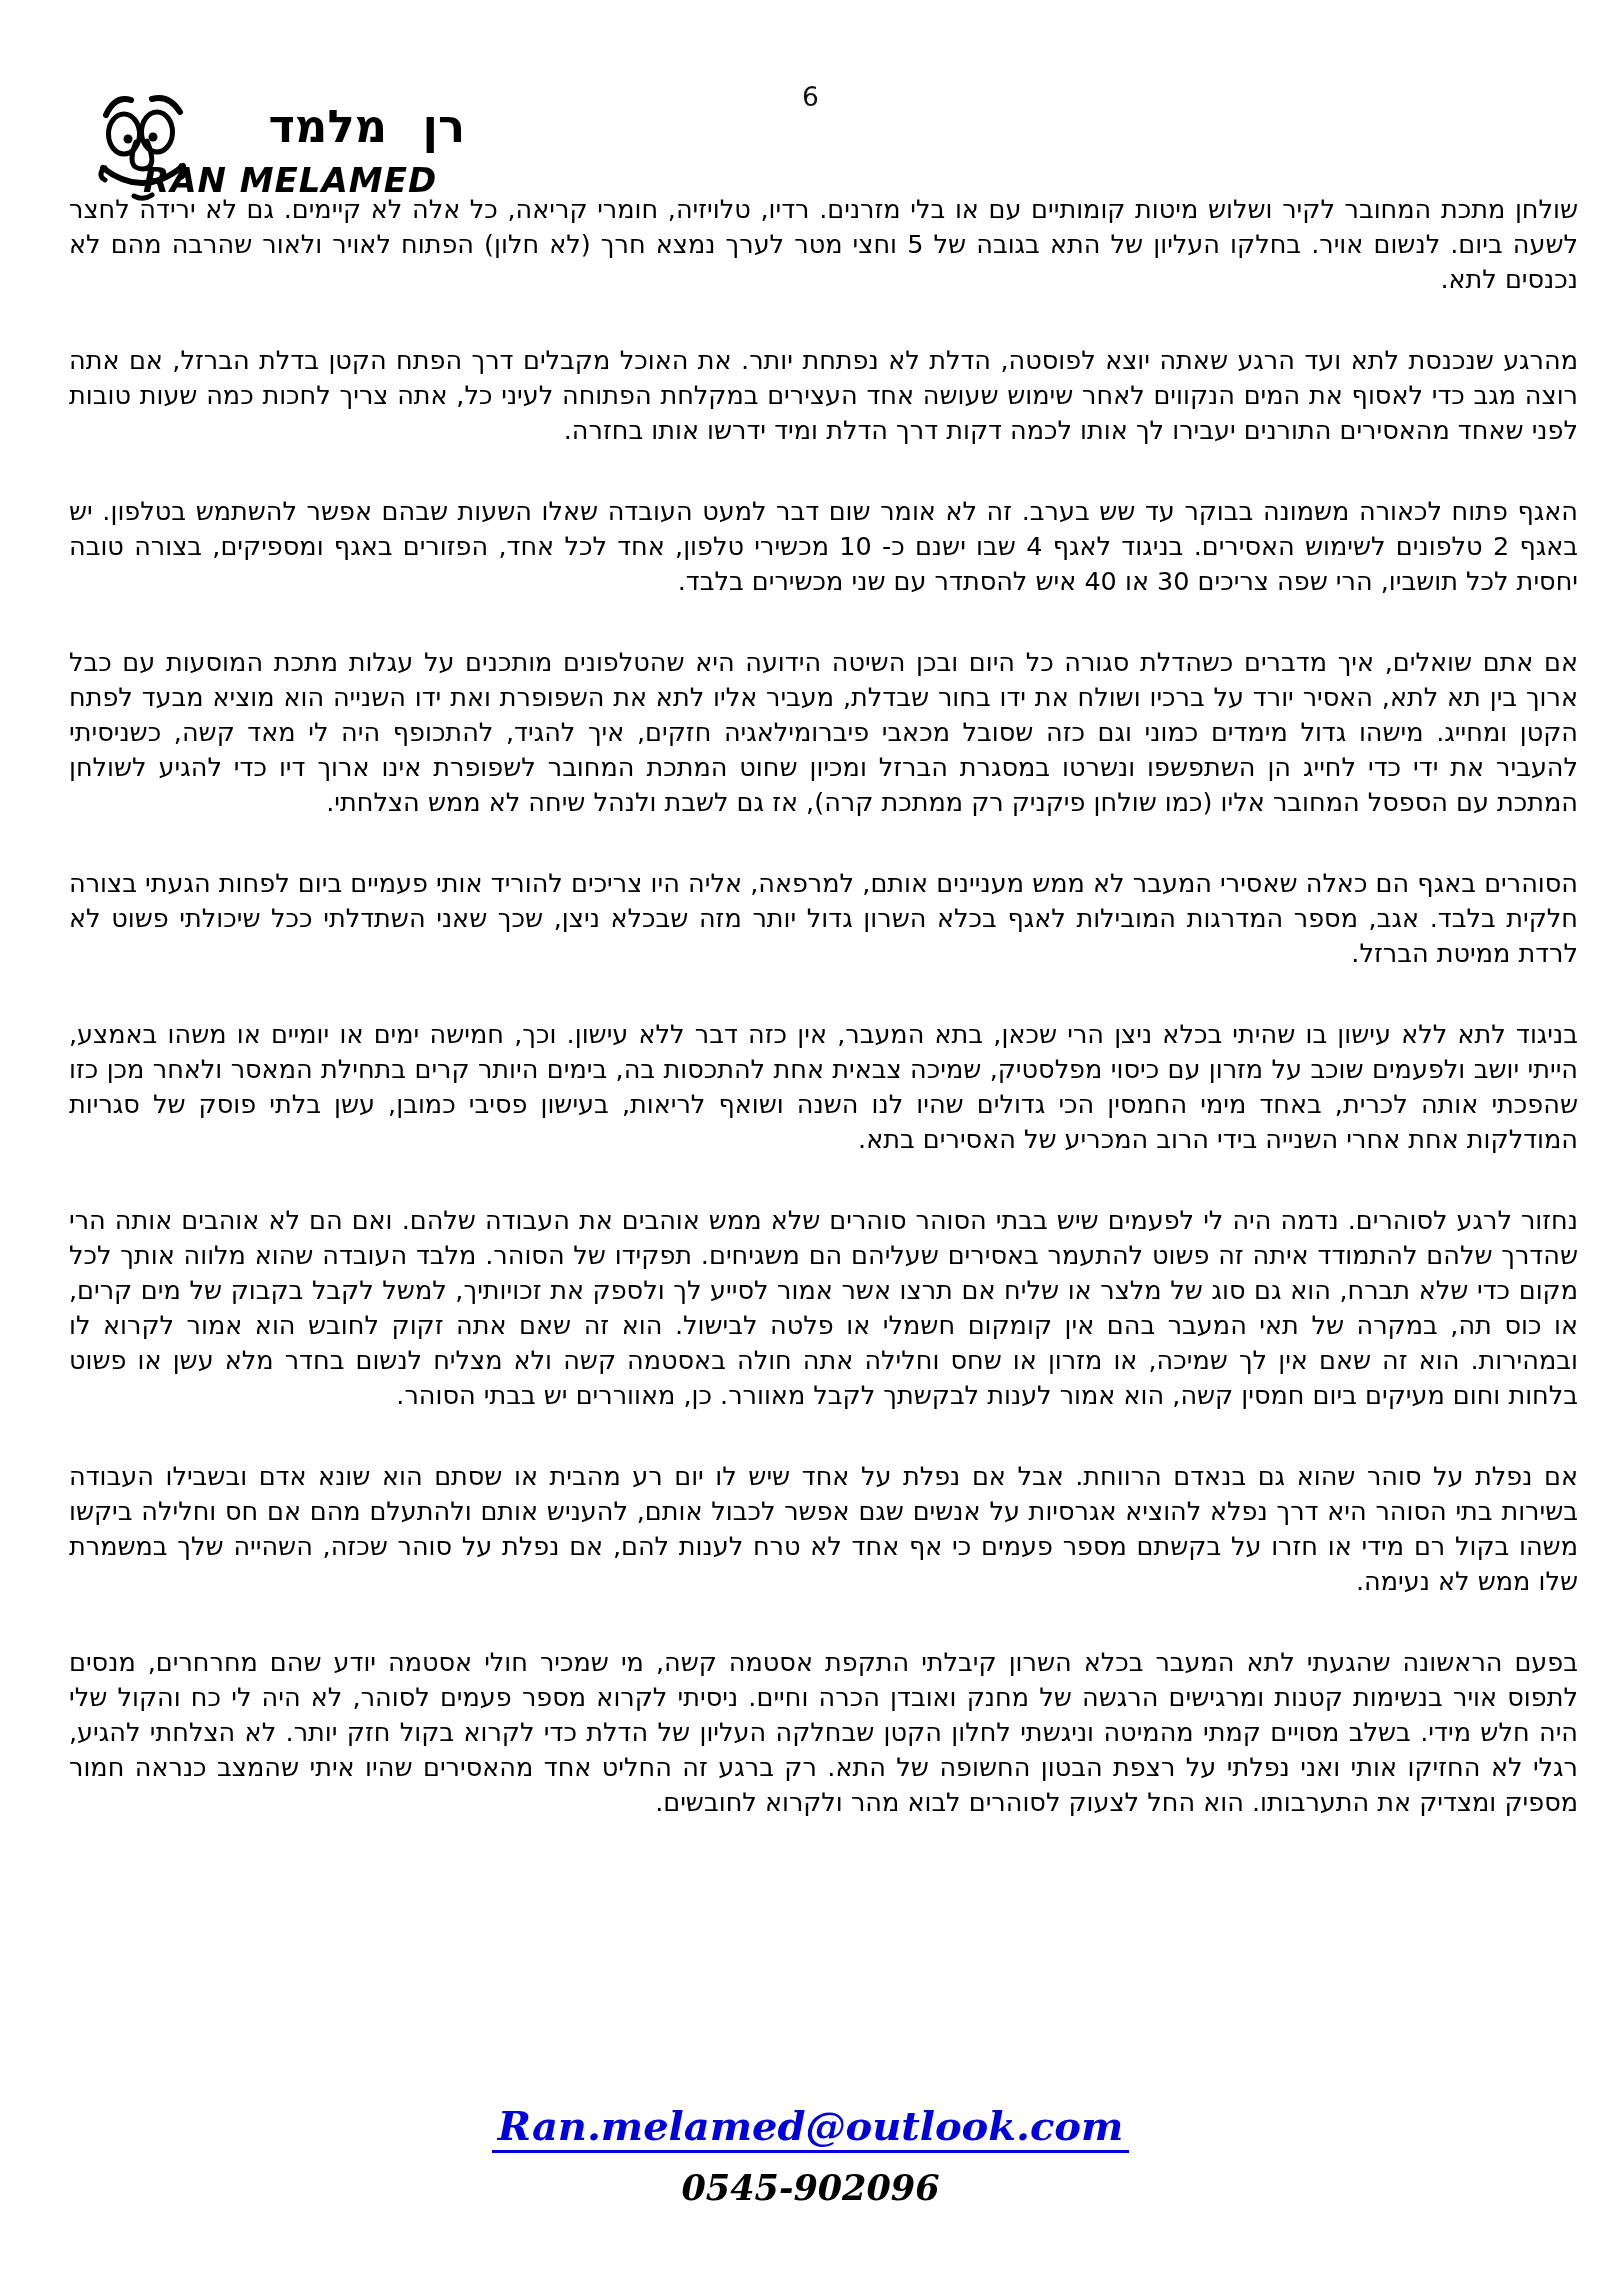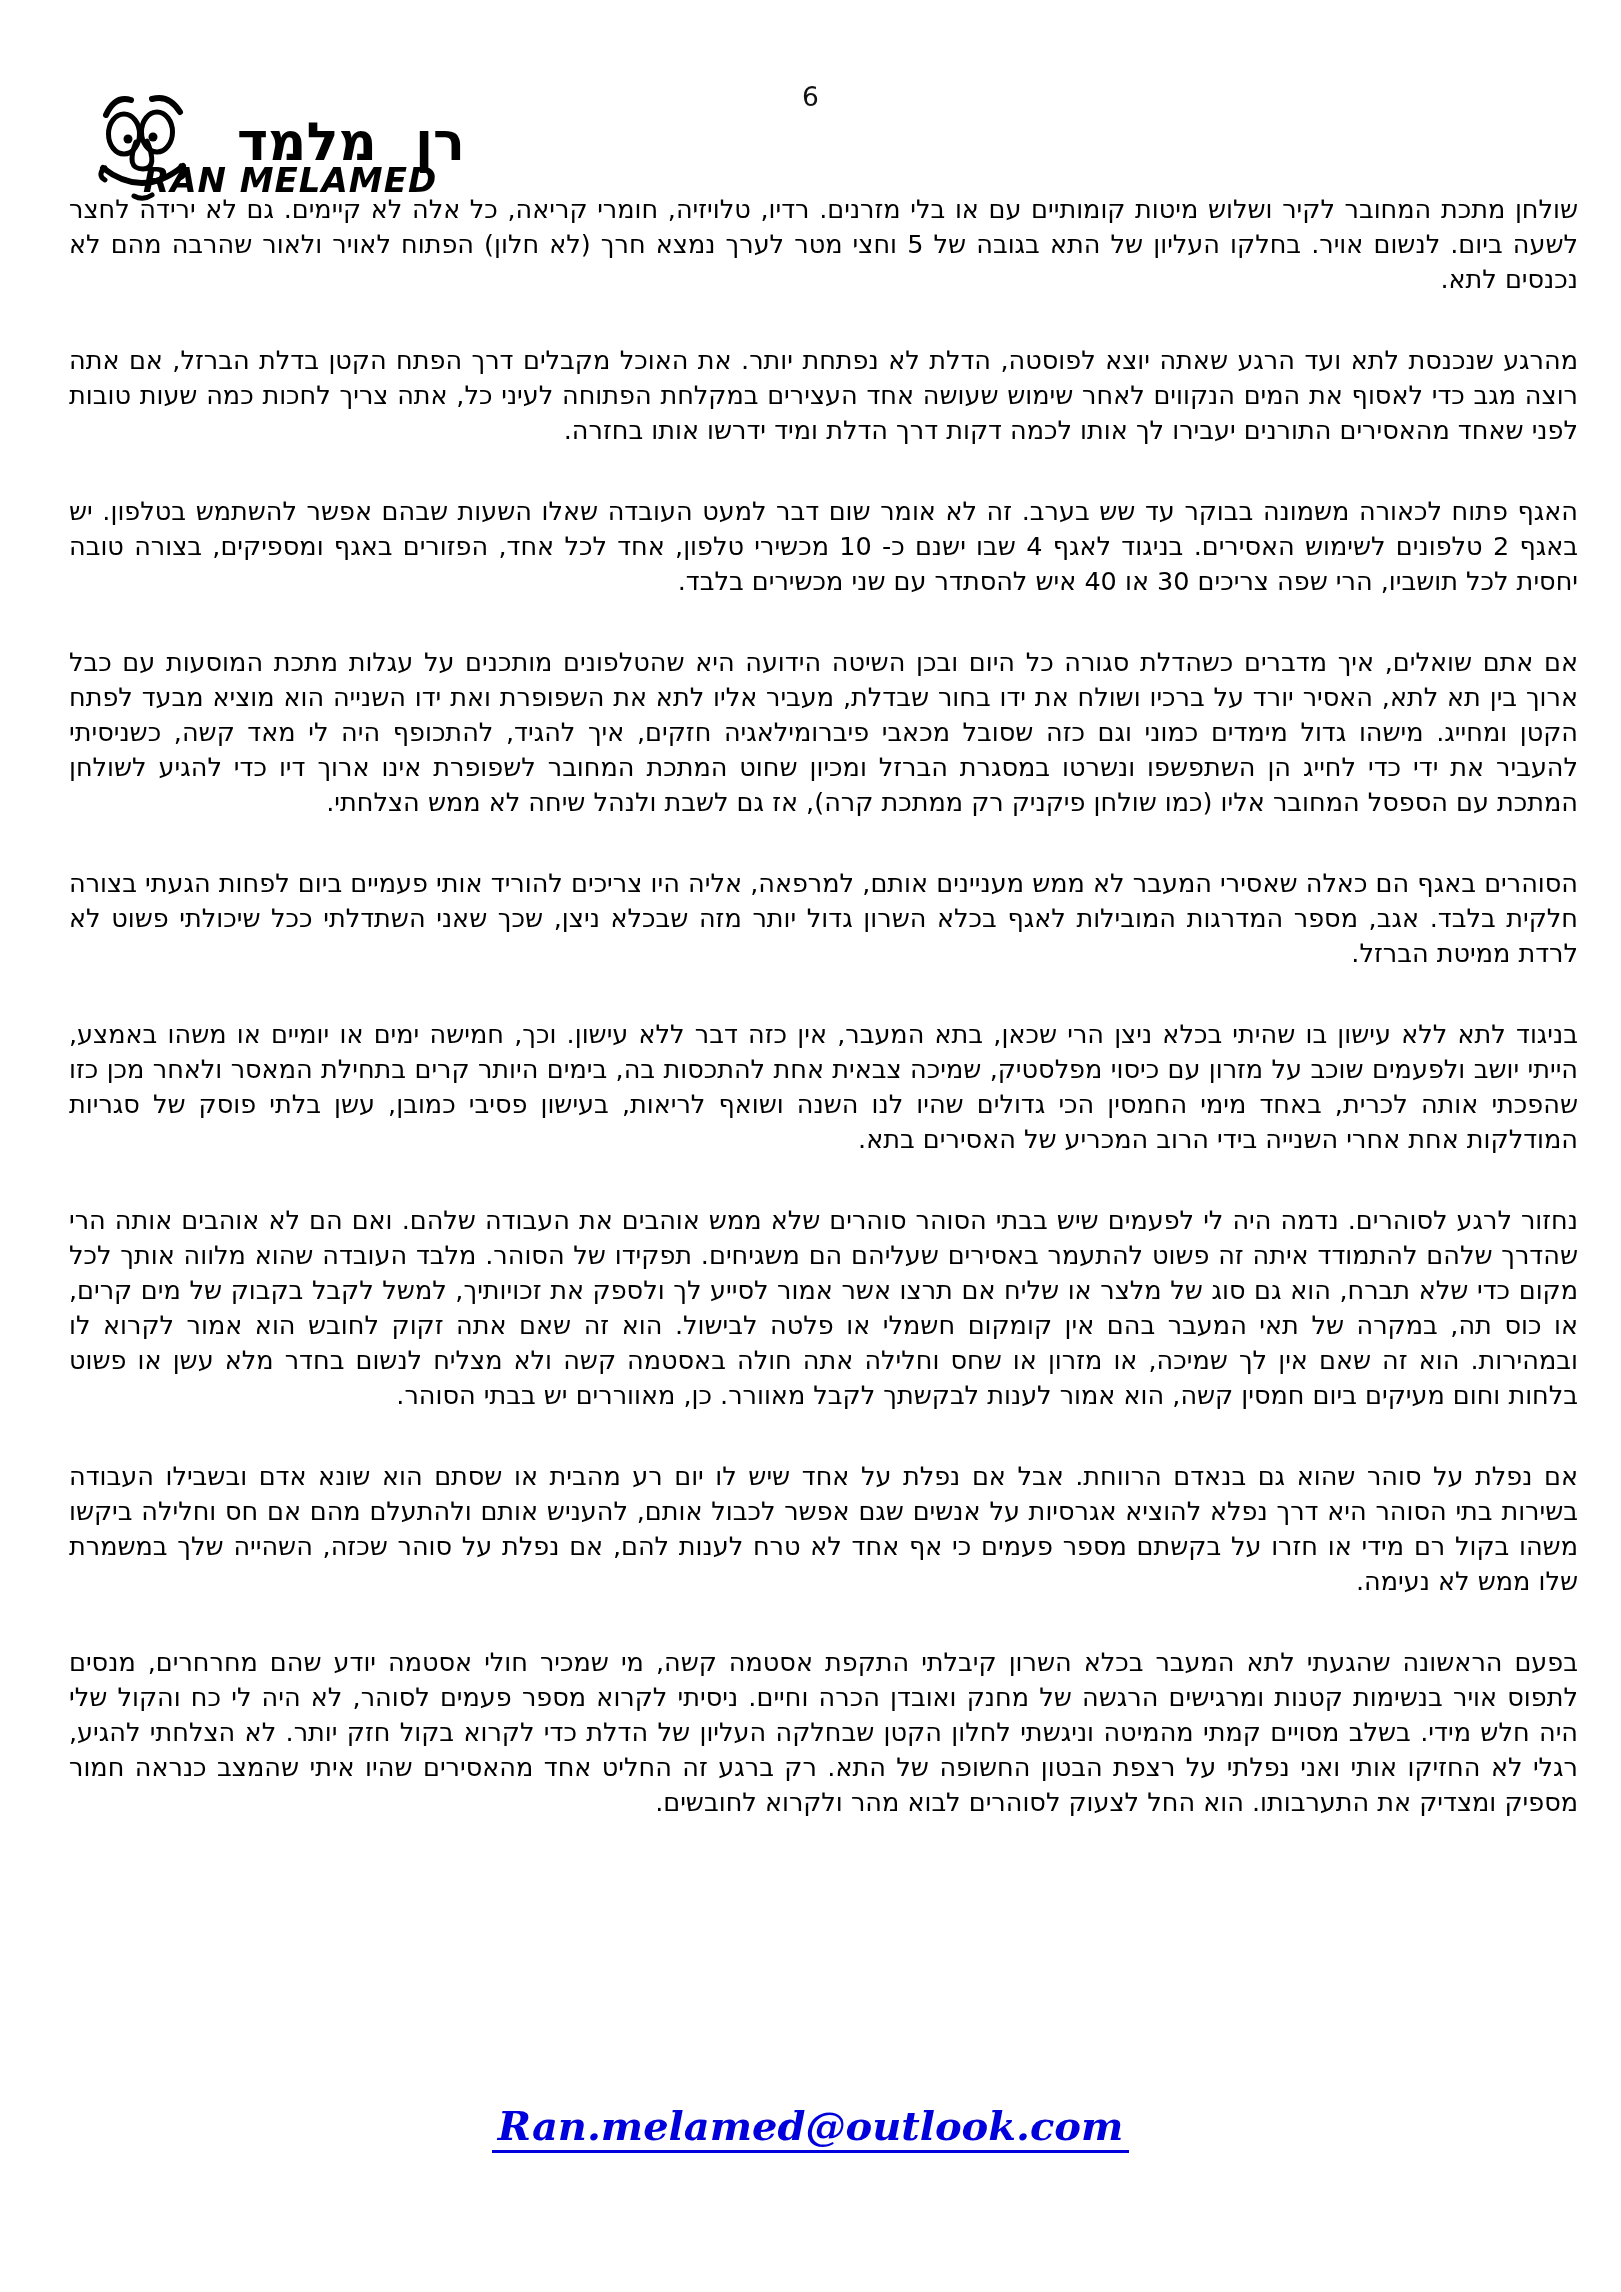--- a/index.html
+++ b/index.html
@@ -17,24 +17,24 @@
     text-align:center;
     font-size:26.5px; line-height:1;
     color:#111;
   }
   .logo {
     position:absolute; left:91px; top:84px;
     width:104px; height:118px;
   }
   .logo svg { width:100%; height:100%; }
   .name-hebrew {
-    position:absolute; left:289px; top:112px; width:176px;
+    position:absolute; left:289px; top:102px; width:176px;
     direction:rtl; text-align:center;
     font-family:"DejaVu Serif","DejaVu Sans",serif;
-    font-weight:bold; font-size:53px; line-height:1.1;
+    font-weight:bold; font-size:45px; line-height:1.1;
     word-spacing:19.6px; white-space:nowrap;
   }
   .name-latin {
     position:absolute; left:143px; top:163px;
     font-weight:bold; font-style:italic;
     font-size:34px; line-height:1; letter-spacing:1px;
     white-space:nowrap;
   }
   .content {
     position:absolute; left:69px; right:43px; top:192px;
@@ -110,16 +110,17 @@
     <p>בניגוד לתא ללא עישון בו שהיתי בכלא ניצן הרי שכאן, בתא המעבר, אין כזה דבר ללא עישון. וכך, חמישה ימים או יומיים או משהו באמצע, הייתי יושב ולפעמים שוכב על מזרון עם כיסוי מפלסטיק, שמיכה צבאית אחת להתכסות בה, בימים היותר קרים בתחילת המאסר ולאחר מכן כזו שהפכתי אותה לכרית, באחד מימי החמסין הכי גדולים שהיו לנו השנה ושואף לריאות, בעישון פסיבי כמובן, עשן בלתי פוסק של סגריות המודלקות אחת אחרי השנייה בידי הרוב המכריע של האסירים בתא.</p>
     <p>נחזור לרגע לסוהרים. נדמה היה לי לפעמים שיש בבתי הסוהר סוהרים שלא ממש אוהבים את העבודה שלהם. ואם הם לא אוהבים אותה הרי שהדרך שלהם להתמודד איתה זה פשוט להתעמר באסירים שעליהם הם משגיחים. תפקידו של הסוהר. מלבד העובדה שהוא מלווה אותך לכל מקום כדי שלא תברח, הוא גם סוג של מלצר או שליח אם תרצו אשר אמור לסייע לך ולספק את זכויותיך, למשל לקבל בקבוק של מים קרים, או כוס תה, במקרה של תאי המעבר בהם אין קומקום חשמלי או פלטה לבישול. הוא זה שאם אתה זקוק לחובש הוא אמור לקרוא לו ובמהירות. הוא זה שאם אין לך שמיכה, או מזרון או שחס וחלילה אתה חולה באסטמה קשה ולא מצליח לנשום בחדר מלא עשן או פשוט בלחות וחום מעיקים ביום חמסין קשה, הוא אמור לענות לבקשתך לקבל מאוורר. כן, מאווררים יש בבתי הסוהר.</p>
     <p>אם נפלת על סוהר שהוא גם בנאדם הרווחת. אבל אם נפלת על אחד שיש לו יום רע מהבית או שסתם הוא שונא אדם ובשבילו העבודה בשירות בתי הסוהר היא דרך נפלא להוציא אגרסיות על אנשים שגם אפשר לכבול אותם, להעניש אותם ולהתעלם מהם אם חס וחלילה ביקשו משהו בקול רם מידי או חזרו על בקשתם מספר פעמים כי אף אחד לא טרח לענות להם, אם נפלת על סוהר שכזה, השהייה שלך במשמרת שלו ממש לא נעימה.</p>
     <p>בפעם הראשונה שהגעתי לתא המעבר בכלא השרון קיבלתי התקפת אסטמה קשה, מי שמכיר חולי אסטמה יודע שהם מחרחרים, מנסים לתפוס אויר בנשימות קטנות ומרגישים הרגשה של מחנק ואובדן הכרה וחיים. ניסיתי לקרוא מספר פעמים לסוהר, לא היה לי כח והקול שלי היה חלש מידי. בשלב מסויים קמתי מהמיטה וניגשתי לחלון הקטן שבחלקה העליון של הדלת כדי לקרוא בקול חזק יותר. לא הצלחתי להגיע, רגלי לא החזיקו אותי ואני נפלתי על רצפת הבטון החשופה של התא. רק ברגע זה החליט אחד מהאסירים שהיו איתי שהמצב כנראה חמור מספיק ומצדיק את התערבותו. הוא החל לצעוק לסוהרים לבוא מהר ולקרוא לחובשים.</p>
   </div>
 
   <div class="footer">
     <div>
       <a class="email-link" style="color: rgb(0, 0, 221); border-color: rgb(0, 0, 221);">Ran.melamed@outlook.com</a>
     </div>
+    <div class="phone">0545-902096</div>
   </div>
 
 </div>
 
 
 </body></html>

